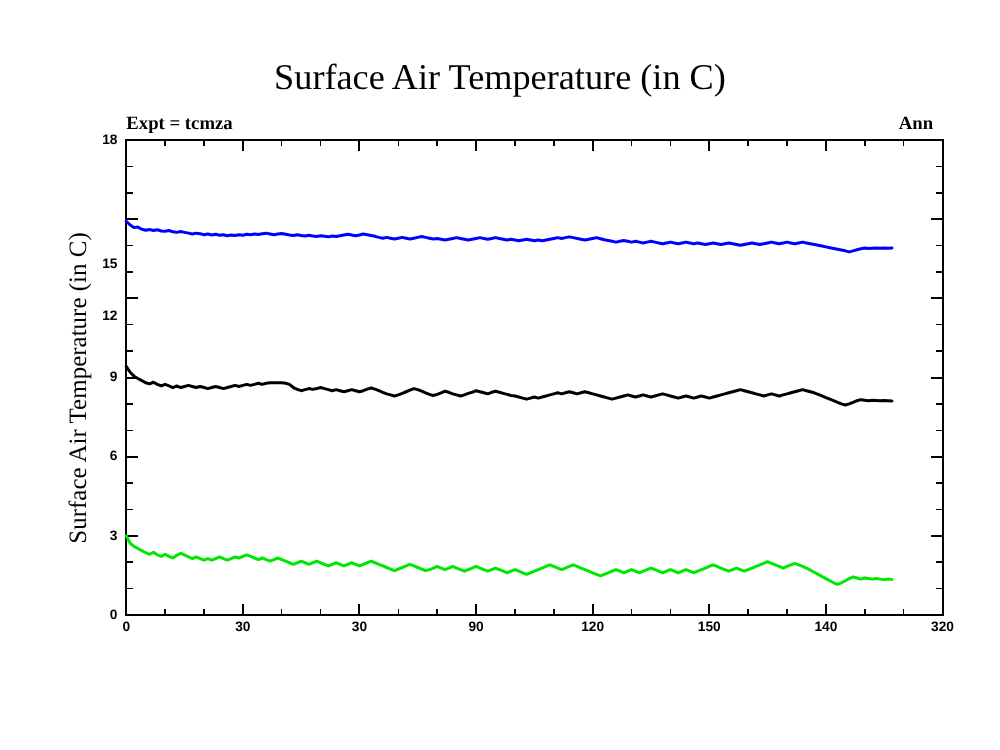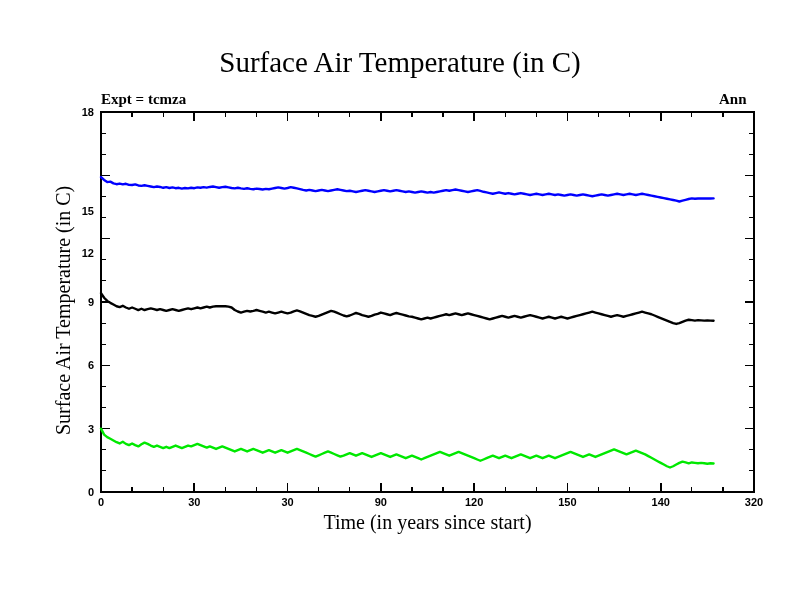--- a/index.html
+++ b/index.html
@@ -92,21 +92,20 @@
 <body>
 
 <div id="figure">
 
   <div class="chart-title">Surface Air Temperature (in C)</div>
 
   <div class="hdr hdr-left">Expt = tcmza</div>
   <div class="hdr hdr-right">Ann</div>
 
   <div class="axis-label-y">Surface Air Temperature (in C)</div>
-  <div class="axis-label-x">Time (in years since start)</div>
 
   <svg id="plot" width="800" height="600" viewBox="0 0 800 600" xmlns="http://www.w3.org/2000/svg">
     <g id="frame-group">
         <rect x="101" y="112" width="653" height="380" fill="none" stroke="#000000" stroke-width="1.6" shape-rendering="crispEdges"></rect>
       </g>
     <g id="ticks-group">
         <line x1="101" y1="492" x2="101" y2="483" stroke="#000000" stroke-width="1.6" shape-rendering="crispEdges"></line>
         <line x1="101" y1="112" x2="101" y2="121" stroke="#000000" stroke-width="1.6" shape-rendering="crispEdges"></line>
         <line x1="132.0952380952381" y1="492" x2="132.0952380952381" y2="487" stroke="#000000" stroke-width="1.2" shape-rendering="crispEdges"></line>
         <line x1="132.0952380952381" y1="112" x2="132.0952380952381" y2="117" stroke="#000000" stroke-width="1.2" shape-rendering="crispEdges"></line>

